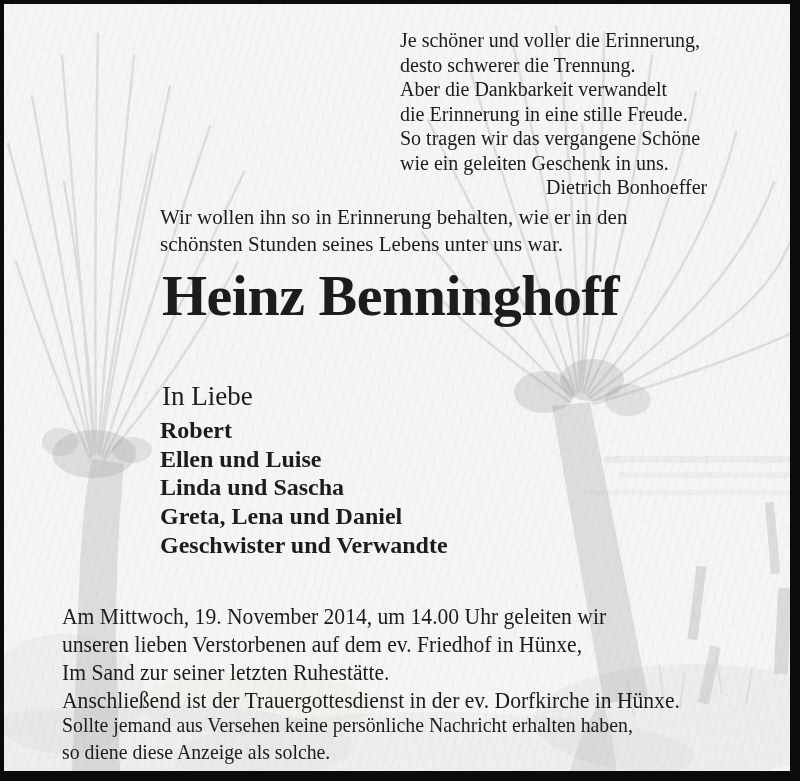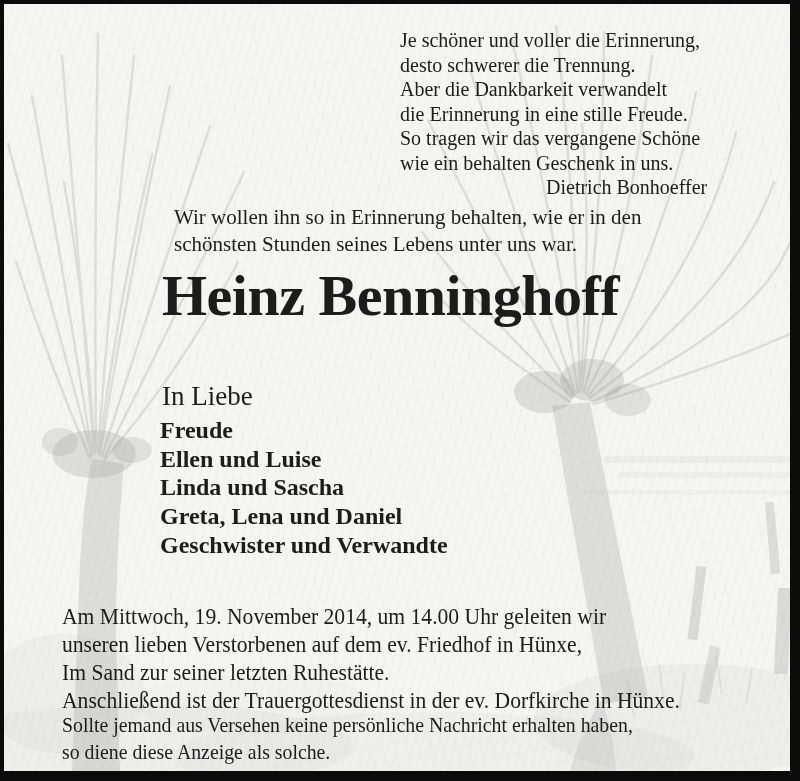--- a/index.html
+++ b/index.html
@@ -41,21 +41,21 @@
 
   .txt { position: absolute; z-index: 2; white-space: nowrap; }
 
   .poem {
     left: 396px; top: 24px;
     font-size: 20px; line-height: 24.5px;
   }
   .poem-attribution { padding-left: 146px; }
 
   .intro {
-    left: 170px; top: 200px;
+    left: 156px; top: 200px;
     font-size: 21px; line-height: 27px;
   }
 
   .deceased-name {
     left: 158px; top: 260px;
     margin: 0;
     font-size: 58px;
     line-height: 64px;
     font-weight: bold;
     letter-spacing: -0.5px;
@@ -177,36 +177,36 @@
       <path d="M630 712 L624 676"></path>
     </g>
   </svg>
 
   <div class="txt poem">
     <div>Je schöner und voller die Erinnerung,</div>
     <div>desto schwerer die Trennung.</div>
     <div>Aber die Dankbarkeit verwandelt</div>
     <div>die Erinnerung in eine stille Freude.</div>
     <div>So tragen wir das vergangene Schöne</div>
-    <div>wie ein behalten Geschenk in uns.</div>
+    <div>wie ein geleiten Geschenk in uns.</div>
     <div class="poem-attribution">Dietrich Bonhoeffer</div>
   </div>
 
   <div class="txt intro">
     <div>Wir wollen ihn so in Erinnerung behalten, wie er in den</div>
     <div>schönsten Stunden seines Lebens unter uns war.</div>
   </div>
 
   <h1 class="txt deceased-name">Heinz Benninghoff</h1>
 
 
   <div class="txt mourners-label">In Liebe</div>
 
   <div class="txt mourners-list">
-    <div>Freude</div>
+    <div>Robert</div>
     <div>Ellen und Luise</div>
     <div>Linda und Sascha</div>
     <div>Greta, Lena und Daniel</div>
     <div>Geschwister und Verwandte</div>
   </div>
 
   <div class="txt funeral">
     <div>Am Mittwoch, 19. November 2014, um 14.00 Uhr geleiten wir</div>
     <div>unseren lieben Verstorbenen auf dem ev. Friedhof in Hünxe,</div>
     <div>Im Sand zur seiner letzten Ruhestätte.</div>

